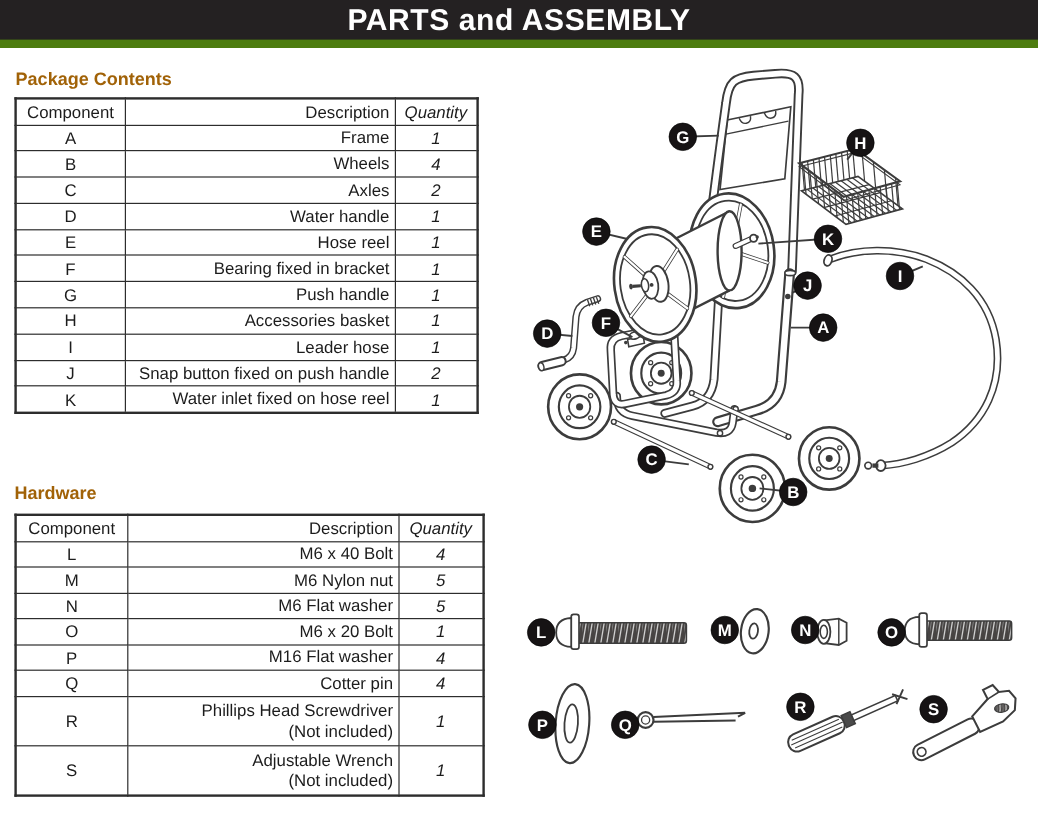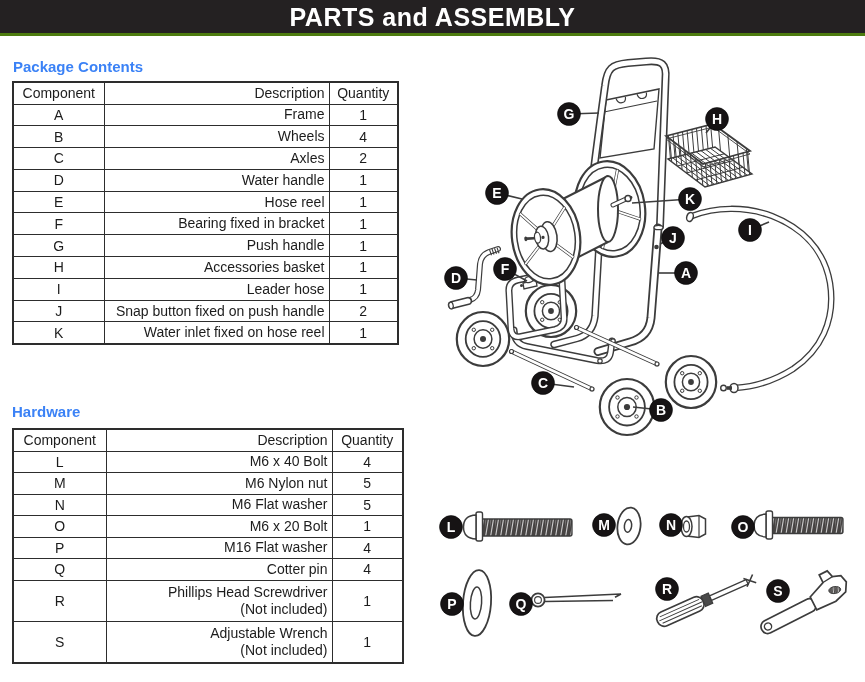--- a/index.html
+++ b/index.html
@@ -1,36 +1,36 @@
 <!DOCTYPE html>
 <html><head>
 <meta charset="utf-8">
 <style>
   html,body{margin:0;padding:0;background:#fff;}
   .page{position:relative;width:865px;height:682px;background:#ffffff;overflow:hidden;
         font-family:"Liberation Sans",sans-serif;color:#1f1f1f;}
   .banner{position:absolute;left:0;top:0;width:865px;height:33px;background:#242122;
-          border-bottom:3px solid #4d7c0f;text-align:center;}
+          border-bottom:7px solid #4d7c0f;text-align:center;}
   .banner-title{color:#ffffff;font-weight:bold;font-size:25px;line-height:34px;letter-spacing:.5px;}
-  .sec-heading{position:absolute;font-size:15px;font-weight:bold;color:#3b82f6;margin:0;}
+  .sec-heading{position:absolute;font-size:15px;font-weight:bold;color:#a16207;margin:0;}
   #pkg-heading{left:13px;top:58px;}
   #hw-heading{left:12px;top:403px;}
   table.parts{position:absolute;border-collapse:collapse;table-layout:fixed;background:#fff;
               border:2px solid #2d2d2d;}
   #pkg-table{left:12px;top:81px;width:385px;}
   #hw-table{left:12px;top:428px;width:390px;}
   table.parts th,table.parts td{border:1px solid #2d2d2d;font-size:14px;font-weight:normal;
               color:#1c1c1c;padding:0;vertical-align:middle;overflow:hidden;}
   table.parts thead tr{height:22px;}
   table.parts tbody tr{height:21.8px;}
   #hw-table tbody tr{height:21.5px;}
   tr.two-line{height:41.5px !important;}
   .c-comp{text-align:center;}
   .c-desc{text-align:right;padding:0 4px 0 8px !important;white-space:pre-line;line-height:1.22;}
-  .c-qty{text-align:center;}
+  .c-qty{text-align:center;font-style:italic;}
   td.small-desc{font-size:11.5px;}
   #diagram{position:absolute;left:435px;top:44px;width:430px;height:638px;}
   .ln{stroke:#3c3c3c;fill:none;}
   .tube{stroke:#3c3c3c;fill:none;stroke-linecap:round;stroke-linejoin:round;}
   .tube-in{fill:none;stroke:#ffffff;stroke-linecap:round;stroke-linejoin:round;}
   .wfill{fill:#ffffff;stroke:#3c3c3c;}
   .callout-line{stroke:#3c3c3c;stroke-width:1.6;}
   .callout-circle{fill:#161314;stroke:#000;stroke-width:.5;}
   .callout-letter{fill:#ffffff;font-family:"Liberation Sans",sans-serif;font-size:14px;font-weight:bold;text-anchor:middle;}
 </style>

